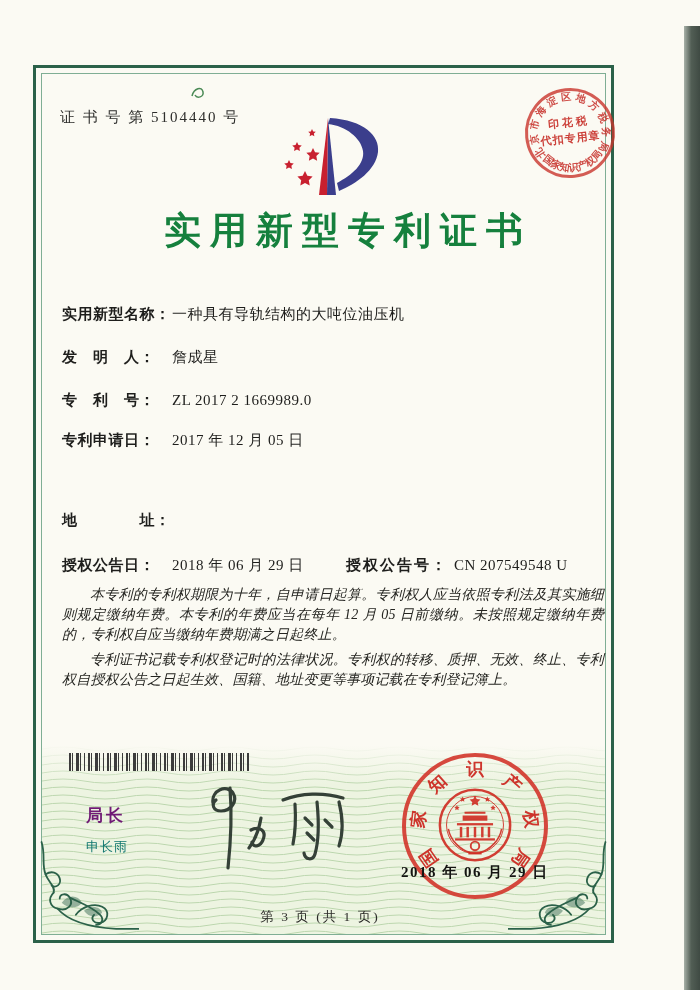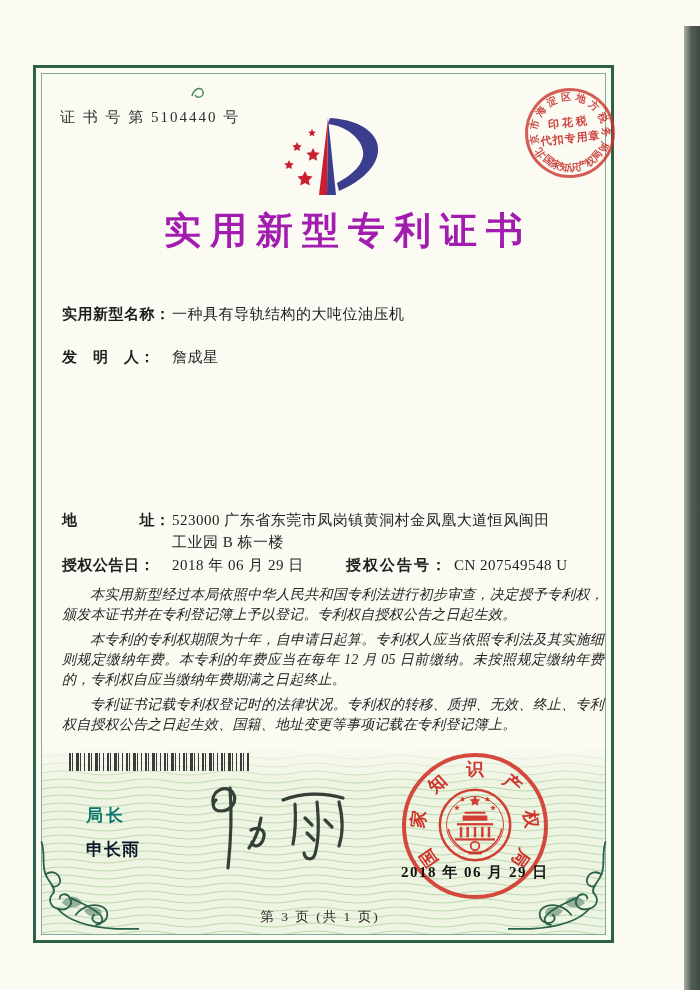--- a/index.html
+++ b/index.html
@@ -21,41 +21,41 @@
   .waves{left:42px;top:745px;width:563px;height:190px;z-index:1}
   .waves-fade{left:42px;top:745px;width:563px;height:40px;background:linear-gradient(var(--paper,#fbfaf3),rgba(251,250,243,0));z-index:1}
   .ornament{width:102px;height:96px;color:var(--frame_green,#2b6149);z-index:2}
   .ornament.left{left:37px;top:840px}
   .ornament.right{left:508px;top:840px;transform:scaleX(-1)}
   
   .cert-no{left:60px;top:108px;font-size:15px;letter-spacing:2px;color:#2e2e2c;z-index:3}
   .logo{left:284px;top:112px;z-index:3}
   .logo .logo-red{color:var(--logo_red,#c8202f)}
   .logo .logo-blue{color:var(--logo_blue,#3b3e8c)}
-  .title{left:58px;top:206px;width:580px;text-align:center;font-size:37px;letter-spacing:9px;font-weight:600;color:#a21caf;z-index:3}
+  .title{left:58px;top:206px;width:580px;text-align:center;font-size:37px;letter-spacing:9px;font-weight:600;color:#15803d;z-index:3}
   
   .frow{position:absolute;left:62px;width:545px;display:flex;font-size:15px;color:#1e1e1c;z-index:3;line-height:22px}
   .flabel{width:110px;flex:none;font-weight:600;letter-spacing:.5px}
   .fvalue{letter-spacing:.5px}
   .pair2{position:absolute;left:284px;top:0;display:flex}
   .pair2 .flabel{width:auto;letter-spacing:2px;margin-right:6px}
   
   .body-text{left:62px;top:585px;width:542px;z-index:3;font-size:14px;line-height:20px;color:#242420;font-style:italic;text-align:justify}
   .body-text p{text-indent:2em;margin-bottom:5px;letter-spacing:.2px}
   
   .barcode{left:69px;top:753px;width:180px;height:18px;z-index:3;
     background:repeating-linear-gradient(90deg,
       var(--barcode_ink,#3c3c3c) 0 2px,transparent 2px 3px,
       var(--barcode_ink,#3c3c3c) 3px 4px,transparent 4px 7px,
       var(--barcode_ink,#3c3c3c) 7px 10px,transparent 10px 11px,
       var(--barcode_ink,#3c3c3c) 11px 12px,transparent 12px 15px,
       var(--barcode_ink,#3c3c3c) 15px 16px,transparent 16px 19px);}
   
-  .sig-label{left:86px;top:804px;font-size:17px;font-weight:bold;color:#0f766e;letter-spacing:3px;z-index:4}
-  .sig-name{left:86px;top:838px;font-size:17px;font-weight:bold;color:#0f172a;letter-spacing:1px;z-index:4}
+  .sig-label{left:86px;top:804px;font-size:17px;font-weight:bold;color:#701a75;letter-spacing:3px;z-index:4}
+  .sig-name{left:86px;top:838px;font-size:13px;font-weight:normal;color:#0f766e;letter-spacing:1px;z-index:4}
   .signature-svg{left:183px;top:778px;z-index:4;color:var(--signature_ink,#26322a)}
   
   .seal{left:402px;top:753px;width:146px;height:146px;z-index:5}
   .seal-ring{position:absolute;inset:0;border:4px solid rgba(209,48,38,.88);border-radius:50%}
   .seal .arc{position:absolute;inset:0;color:rgba(203,36,28,.92)}
   .emblem{position:absolute;left:35px;top:33px;color:rgba(206,42,32,.9)}
   .seal-date{left:401px;top:863px;font-size:15px;letter-spacing:1.5px;color:#141412;z-index:6;font-weight:600}
   
   .stamp{left:525px;top:88px;width:90px;height:90px;z-index:5;transform:rotate(-6deg)}
   .stamp-ring{position:absolute;inset:0;border:3px solid rgba(201,52,44,.8);border-radius:50%}
@@ -145,38 +145,41 @@
   <div class="abs title">实用新型专利证书</div>
 
   <div class="frow" style="top:346px">
     <span class="flabel">发　明　人：</span>
     <span class="fvalue">詹成星</span>
   </div>
   <div class="frow" style="top:303px">
     <span class="flabel">实用新型名称：</span>
     <span class="fvalue">一种具有导轨结构的大吨位油压机</span>
   </div>
+  <div class="frow" style="top:389px">
+    <span class="flabel">专　利　号：</span>
+    <span class="fvalue">ZL 2017 2 1669989.0</span>
+  </div>
+  <div class="frow" style="top:429px">
+    <span class="flabel">专利申请日：</span>
+    <span class="fvalue">2017 年 12 月 05 日</span>
+  </div>
   <div class="frow" style="top:509px">
     <span class="flabel">地　　　　址：</span>
-    <span class="fvalue">
-      <span style="display:block">523000 广东省东莞市凤岗镇黄洞村金凤凰大道恒风闽田</span>
-      <span style="display:block">工业园 B 栋一楼</span>
-    </span>
   </div>
   <div class="frow" style="top:554px">
     <span class="flabel">授权公告日：</span>
     <span class="fvalue">2018 年 06 月 29 日</span>
     <span class="pair2">
       <span class="flabel">授权公告号：</span>
       <span class="fvalue">CN 207549548 U</span>
     </span>
   </div>
 
   <div class="abs body-text">
-    <p>本实用新型经过本局依照中华人民共和国专利法进行初步审查，决定授予专利权，颁发本证书并在专利登记簿上予以登记。专利权自授权公告之日起生效。</p>
     <p>本专利的专利权期限为十年，自申请日起算。专利权人应当依照专利法及其实施细则规定缴纳年费。本专利的年费应当在每年 12 月 05 日前缴纳。未按照规定缴纳年费的，专利权自应当缴纳年费期满之日起终止。</p>
     <p>专利证书记载专利权登记时的法律状况。专利权的转移、质押、无效、终止、专利权自授权公告之日起生效、国籍、地址变更等事项记载在专利登记簿上。</p>
   </div>
 
   <div class="abs barcode"></div>
 
   <div class="abs sig-label">局长</div>
   <div class="abs sig-name">申长雨</div>
   <svg class="abs signature-svg" width="205" height="100" viewBox="0 0 205 100">
     <g fill="none" stroke="currentColor" stroke-width="3.2" stroke-linecap="round" opacity=".92">

